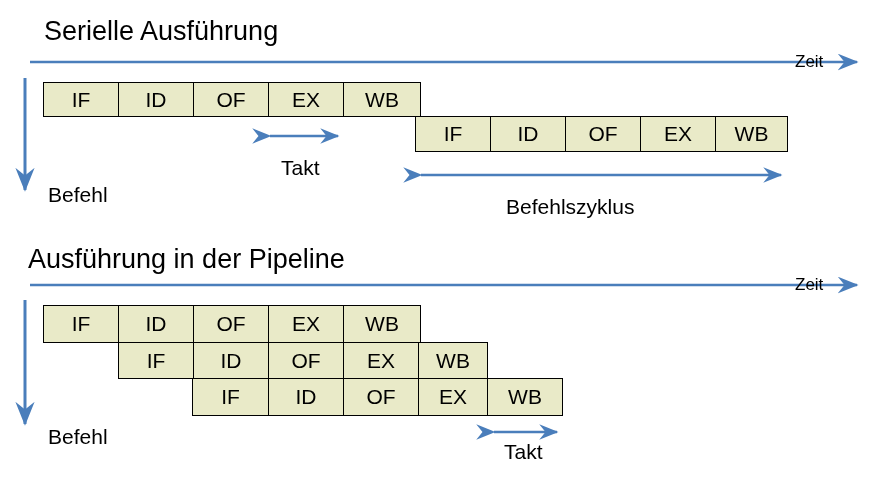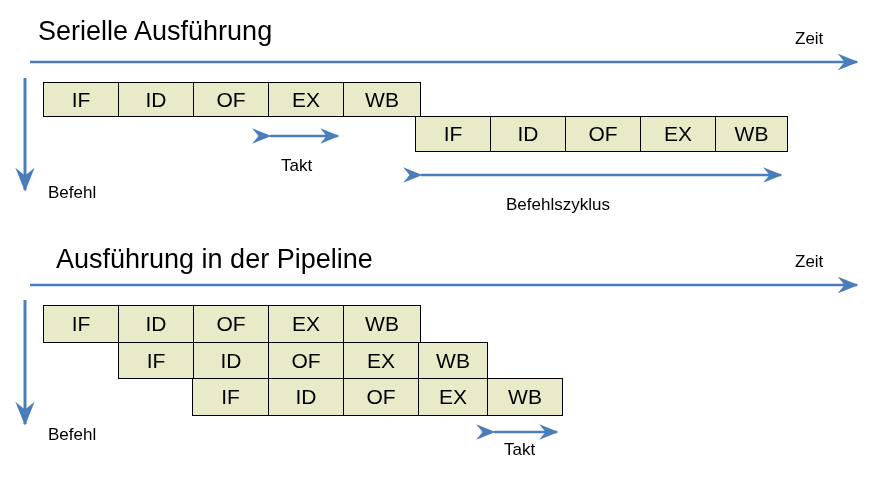--- a/index.html
+++ b/index.html
@@ -21,24 +21,25 @@
     line-height: 1;
     color: #000000;
     white-space: nowrap;
     font-weight: 400;
   }
   .axis-label {
     position: absolute;
     font-size: 17px;
     color: #000000;
     white-space: nowrap;
+    margin-top: 23px;
   }
   .plain-label {
     position: absolute;
-    font-size: 17px;
+    font-size: 21px;
     color: #000000;
     white-space: nowrap;
   }
   .stage-box {
     position: absolute;
     box-sizing: border-box;
     background: #E9EAC8;
     border: 1.4px solid #000000;
     display: flex;
     align-items: center;
@@ -81,21 +82,21 @@
 
     <line x1="421" y1="175" x2="781" y2="175" stroke="#4A7EBB" stroke-width="2.4" marker-start="url(#ah-left)" marker-end="url(#ah-right)"></line>
 
     <line x1="30" y1="285" x2="857" y2="285" stroke="#4A7EBB" stroke-width="2.6" marker-end="url(#ah-right)"></line>
 
     <line x1="25" y1="300" x2="25" y2="424" stroke="#4A7EBB" stroke-width="3" marker-end="url(#ah-down)"></line>
 
     <line x1="494" y1="432" x2="557" y2="432" stroke="#4A7EBB" stroke-width="2.4" marker-start="url(#ah-left)" marker-end="url(#ah-right)"></line>
   </svg>
 
-  <div class="section-title" style="left:38px; top:18px;">Serielle Ausführung</div>
+  <div class="section-title" style="left:44px; top:18px;">Serielle Ausführung</div>
 
   <div class="axis-label" style="left:795px; top:29px;">Zeit</div>
 
   <div class="plain-label" style="left:48px; top:183px;">Befehl</div>
 
   <div class="stage-box" style="left:43px; top:82px; width:76px; height:35px;">IF</div>
   <div class="stage-box" style="left:118px; top:82px; width:76px; height:35px;">ID</div>
   <div class="stage-box" style="left:193px; top:82px; width:76px; height:35px;">OF</div>
   <div class="stage-box" style="left:268px; top:82px; width:76px; height:35px;">EX</div>
   <div class="stage-box" style="left:343px; top:82px; width:78px; height:35px;">WB</div>
@@ -103,21 +104,21 @@
   <div class="stage-box" style="left:415px; top:116px; width:76px; height:36px;">IF</div>
   <div class="stage-box" style="left:490px; top:116px; width:76px; height:36px;">ID</div>
   <div class="stage-box" style="left:565px; top:116px; width:76px; height:36px;">OF</div>
   <div class="stage-box" style="left:640px; top:116px; width:76px; height:36px;">EX</div>
   <div class="stage-box" style="left:715px; top:116px; width:73px; height:36px;">WB</div>
 
   <div class="plain-label" style="left:281px; top:156px;">Takt</div>
 
   <div class="plain-label" style="left:506px; top:195px;">Befehlszyklus</div>
 
-  <div class="section-title" style="left:28px; top:246px;margin-left:28px;">Ausführung in der Pipeline</div>
+  <div class="section-title" style="left:28px; top:246px;">Ausführung in der Pipeline</div>
 
   <div class="axis-label" style="left:795px; top:252px;">Zeit</div>
 
   <div class="plain-label" style="left:48px; top:425px;">Befehl</div>
 
   <div class="stage-box" style="left:43px; top:305px; width:76px; height:38px;">IF</div>
   <div class="stage-box" style="left:118px; top:305px; width:76px; height:38px;">ID</div>
   <div class="stage-box" style="left:193px; top:305px; width:76px; height:38px;">OF</div>
   <div class="stage-box" style="left:268px; top:305px; width:76px; height:38px;">EX</div>
   <div class="stage-box" style="left:343px; top:305px; width:78px; height:38px;">WB</div>

